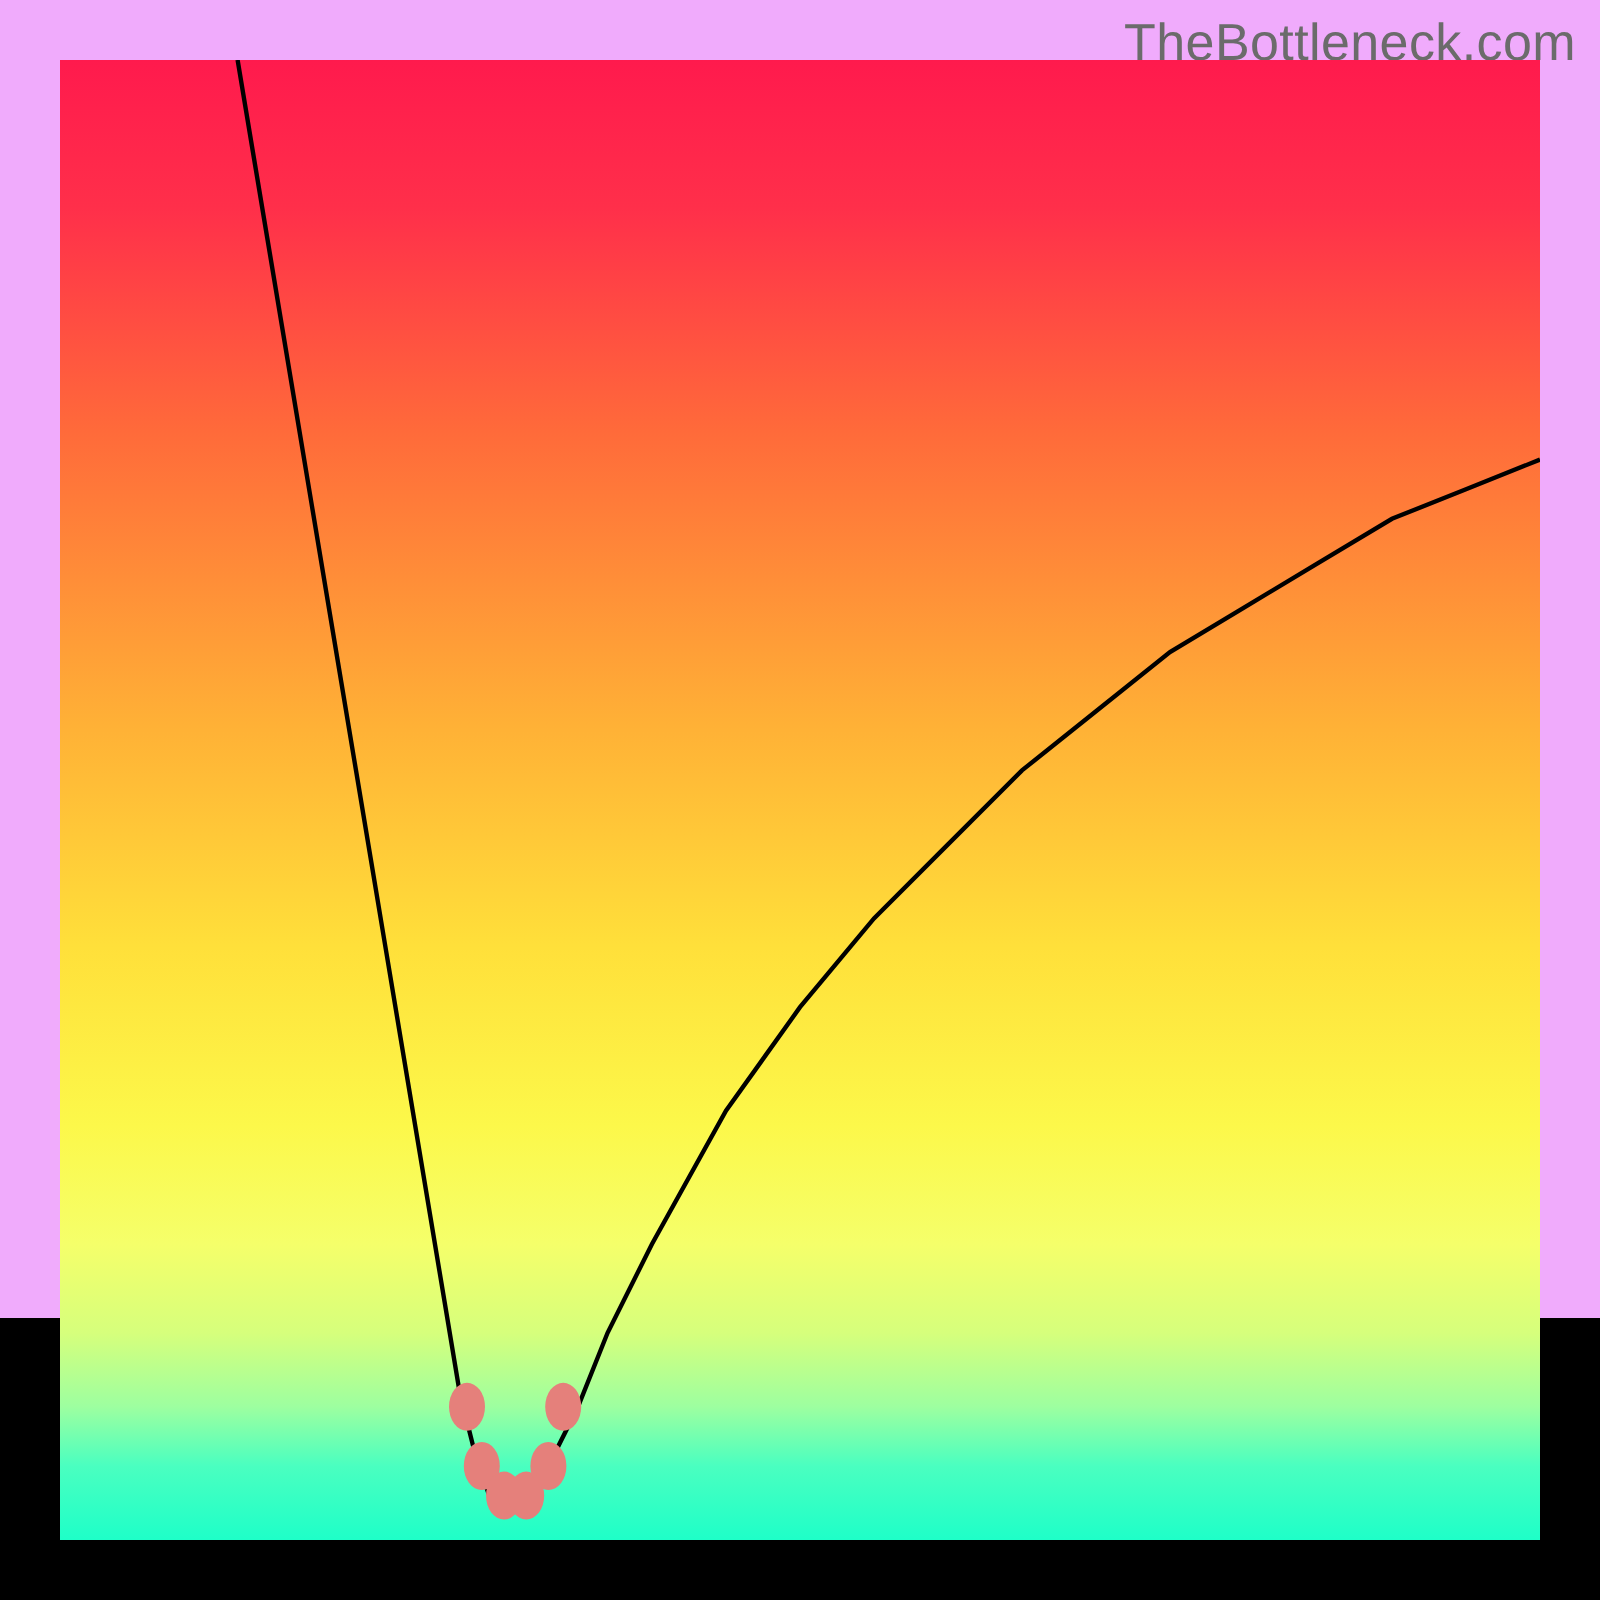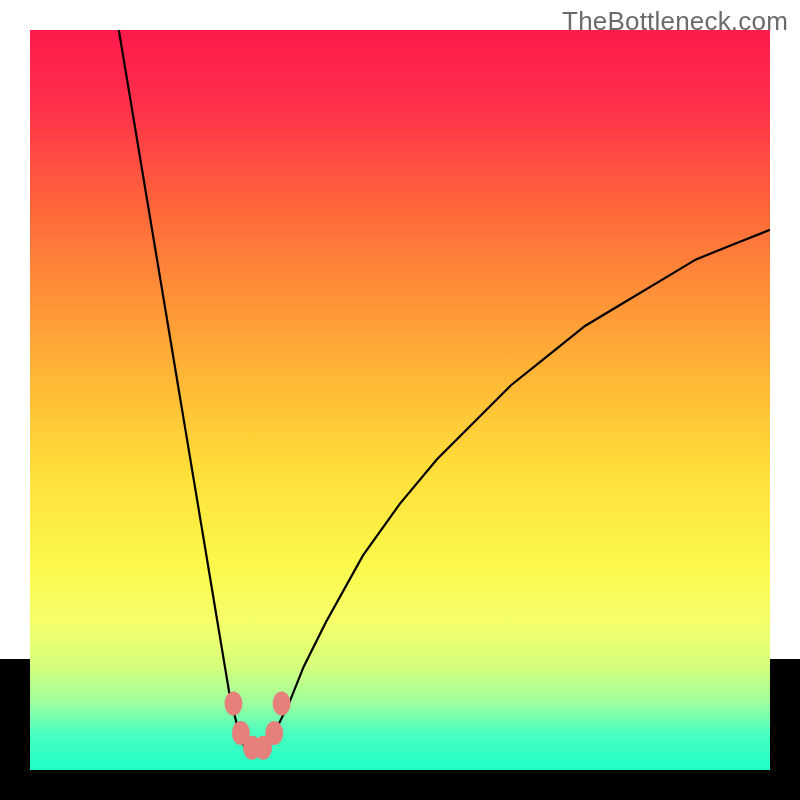--- a/index.html
+++ b/index.html
@@ -10,21 +10,21 @@
     background: #000;
     position: relative;
     font-family: Arial, Helvetica, sans-serif;
   }
   .frame {
     position: absolute;
     top: 0;
     left: 0;
     width: 800px;
     height: 659px;
-    background: #ffffff;
+    background: #f0abfc;
   }
   .plot-area {
     position: absolute;
     top: 30px;
     left: 30px;
     width: 740px;
     height: 740px;
     overflow: hidden;
   }
   .watermark {

